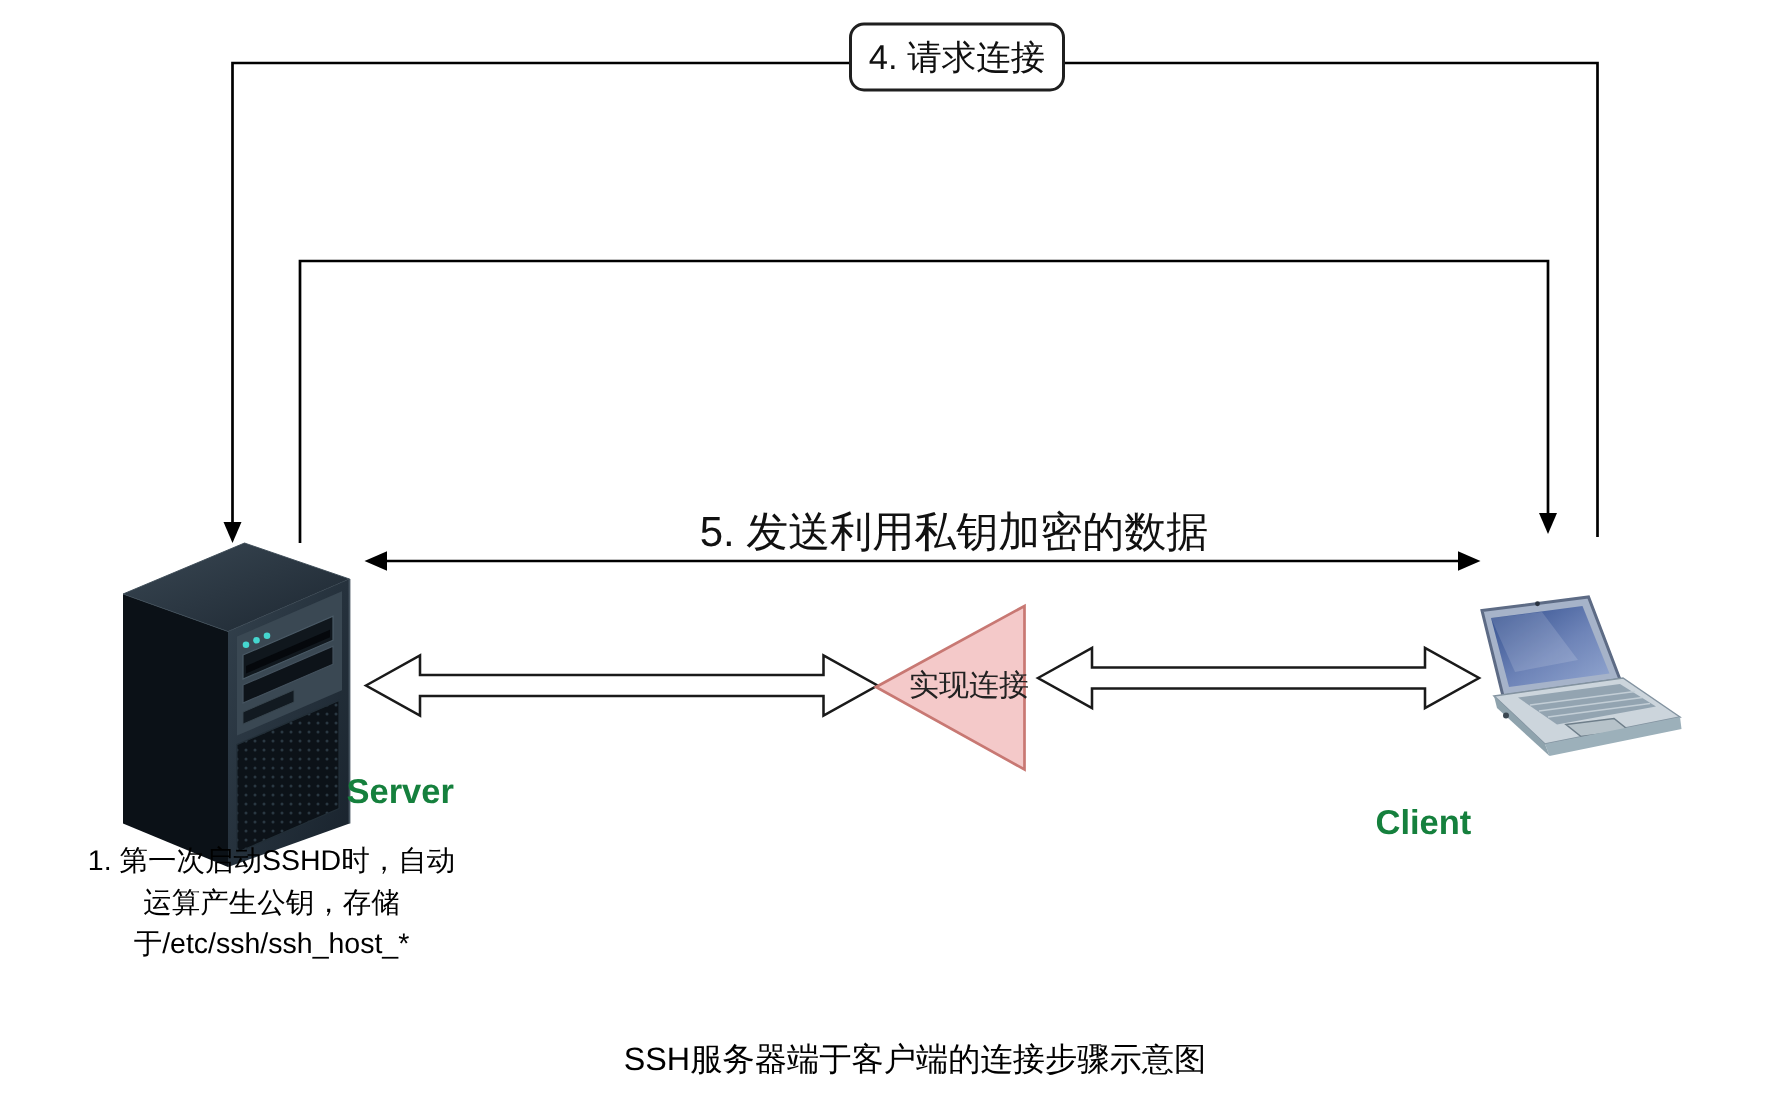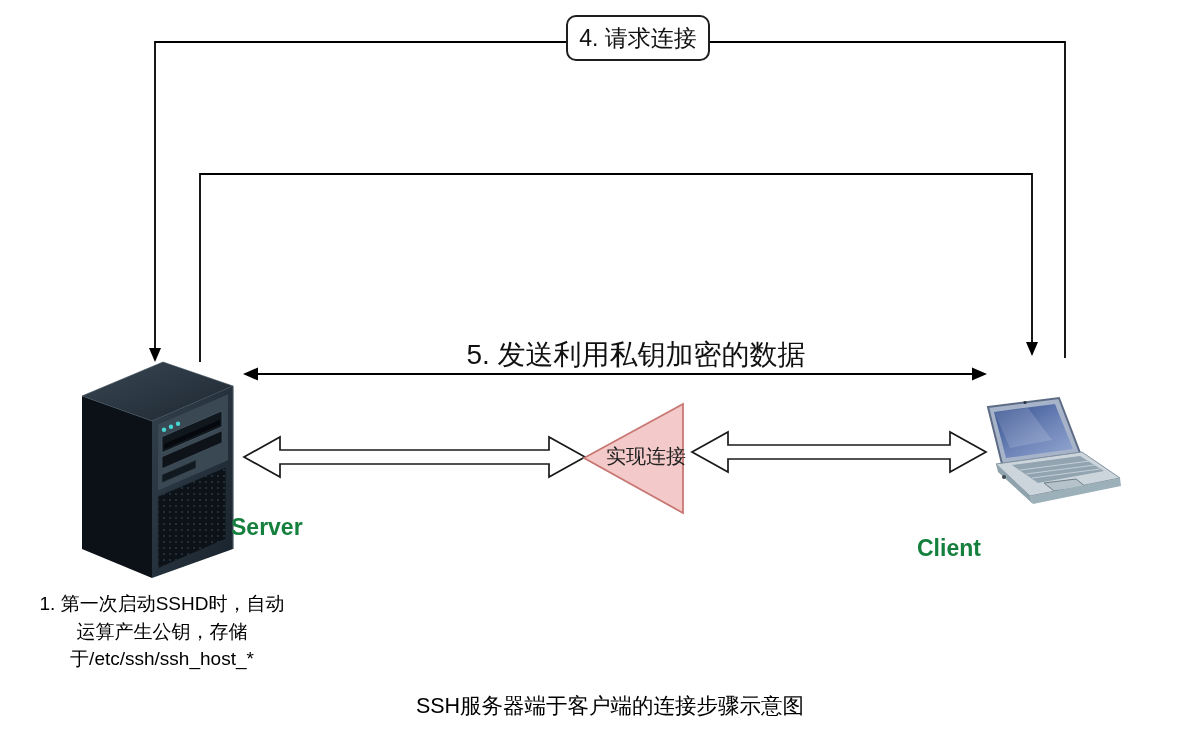--- a/index.html
+++ b/index.html
@@ -15,21 +15,21 @@
     font-size:23px;color:#111;box-sizing:border-box;
   }
   .step2-box{left:566px;top:15px;width:144px;height:46px;}
   .step3-box{left:571px;top:157px;width:147px;height:44px;}
   .arrow5-label{left:420px;top:336px;width:432px;text-align:center;font-size:28px;color:#111;}
   .triangle-label{left:600px;top:443px;width:92px;text-align:center;font-size:20px;color:#222;}
   .node-label{font-weight:bold;font-size:23px;color:#15803d;}
   .server-label{left:231px;top:514px;}
   .client-label{left:917px;top:525px;margin-top:10px;}
   .note{font-size:19px;line-height:27.5px;text-align:center;white-space:pre-line;color:#000;}
-  .server-note{left:0px;top:590px;width:324px;}
+  .server-note{left:0px;top:561px;width:324px;padding-left:19px;}
   .client-note{left:868px;top:558px;width:298px;}
   .caption{left:320px;top:691px;width:580px;text-align:center;font-size:21.5px;}
 </style>
 </head>
 <body>
 
 <div class="canvas">
 
   <svg width="1177" height="738" viewBox="0 0 1177 738">
     <defs>

